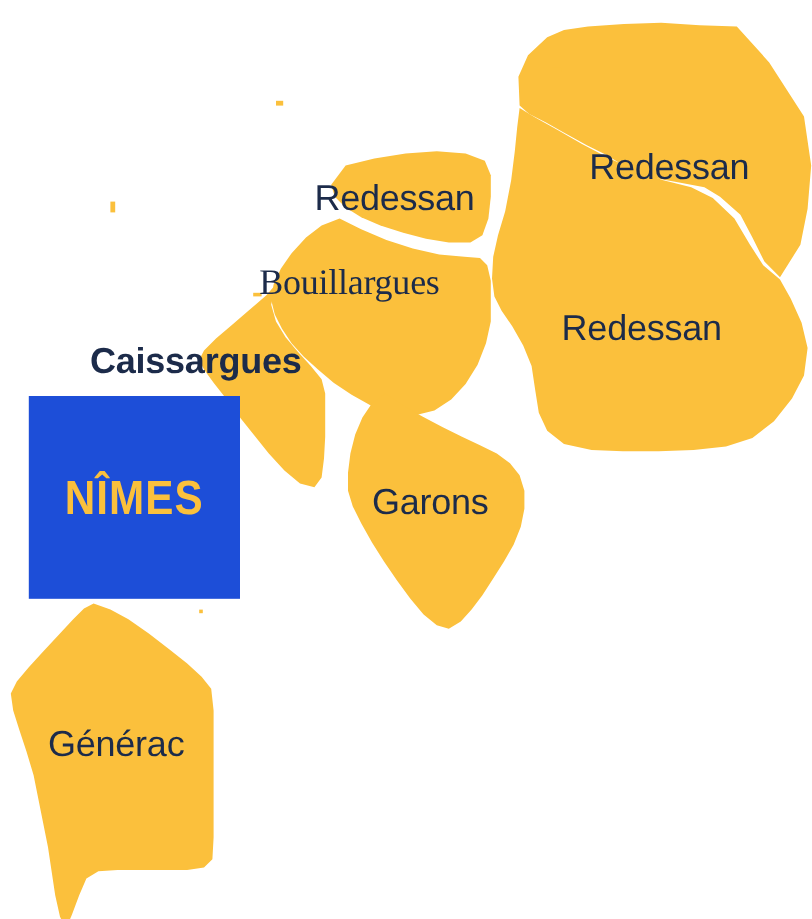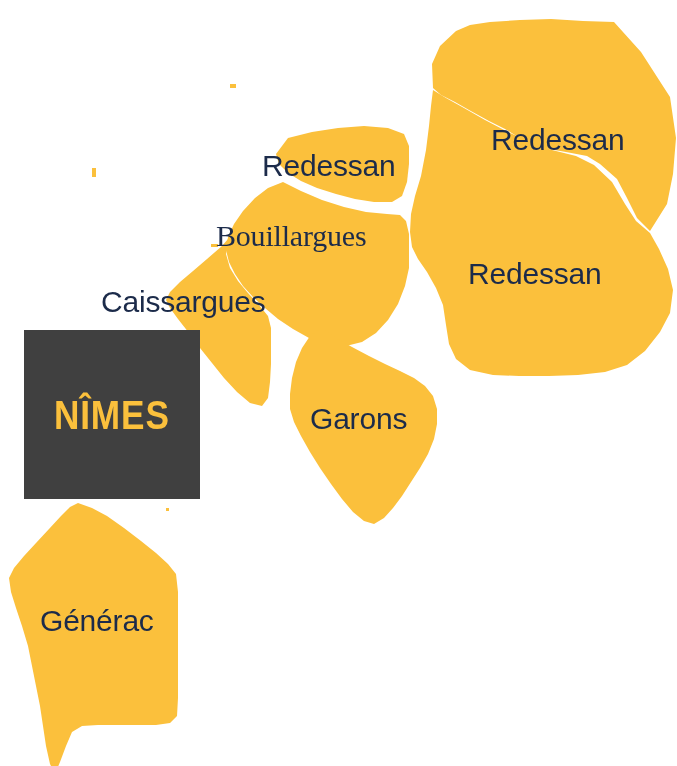--- a/index.html
+++ b/index.html
@@ -40,21 +40,21 @@
     white-space: nowrap;
     letter-spacing: -0.2px;
     pointer-events: auto;
   }
   #city-box {
     position: absolute;
     left: 24px;
     top: 314px;
     width: 176px;
     height: 169px;
-    background: #404040;
+    background: #1d4ed8;
     display: flex;
     align-items: center;
     justify-content: center;
   }
   #city-box-label {
     font-family: "Liberation Sans", sans-serif;
     font-weight: 700;
     font-size: 40px;
     line-height: 1;
     color: #fbc03c;
@@ -92,21 +92,21 @@
       <div class="speck" style="left: 211px; top: 228px; width: 7px; height: 3px;"></div>
       <div class="speck" style="left: 428px; top: 382px; width: 4px; height: 4px;"></div>
       <div class="speck" style="left: 166px; top: 492px; width: 3px; height: 3px;"></div>
     </div>
 
   <div id="label-layer">
       <div class="commune-label" style="left: 491px; top: 109px;">Redessan</div>
       <div class="commune-label" style="left: 468px; top: 243px;">Redessan</div>
       <div class="commune-label" style="left: 262px; top: 135px;">Redessan</div>
       <div class="commune-label" style="left: 216px; top: 205px; font-family: Liberation Serif, serif;">Bouillargues</div>
-      <div class="commune-label" style="left: 101px; top: 271px;">Caissargues</div>
+      <div class="commune-label" style="left: 75px; top: 271px; font-weight: bold;">Caissargues</div>
       <div class="commune-label" style="left: 310px; top: 388px;">Garons</div>
       <div class="commune-label" style="left: 40px; top: 590px;">Générac</div>
     </div>
 
   <div id="city-box">
     <span id="city-box-label">NÎMES</span>
   </div>
 
 </div>
 

